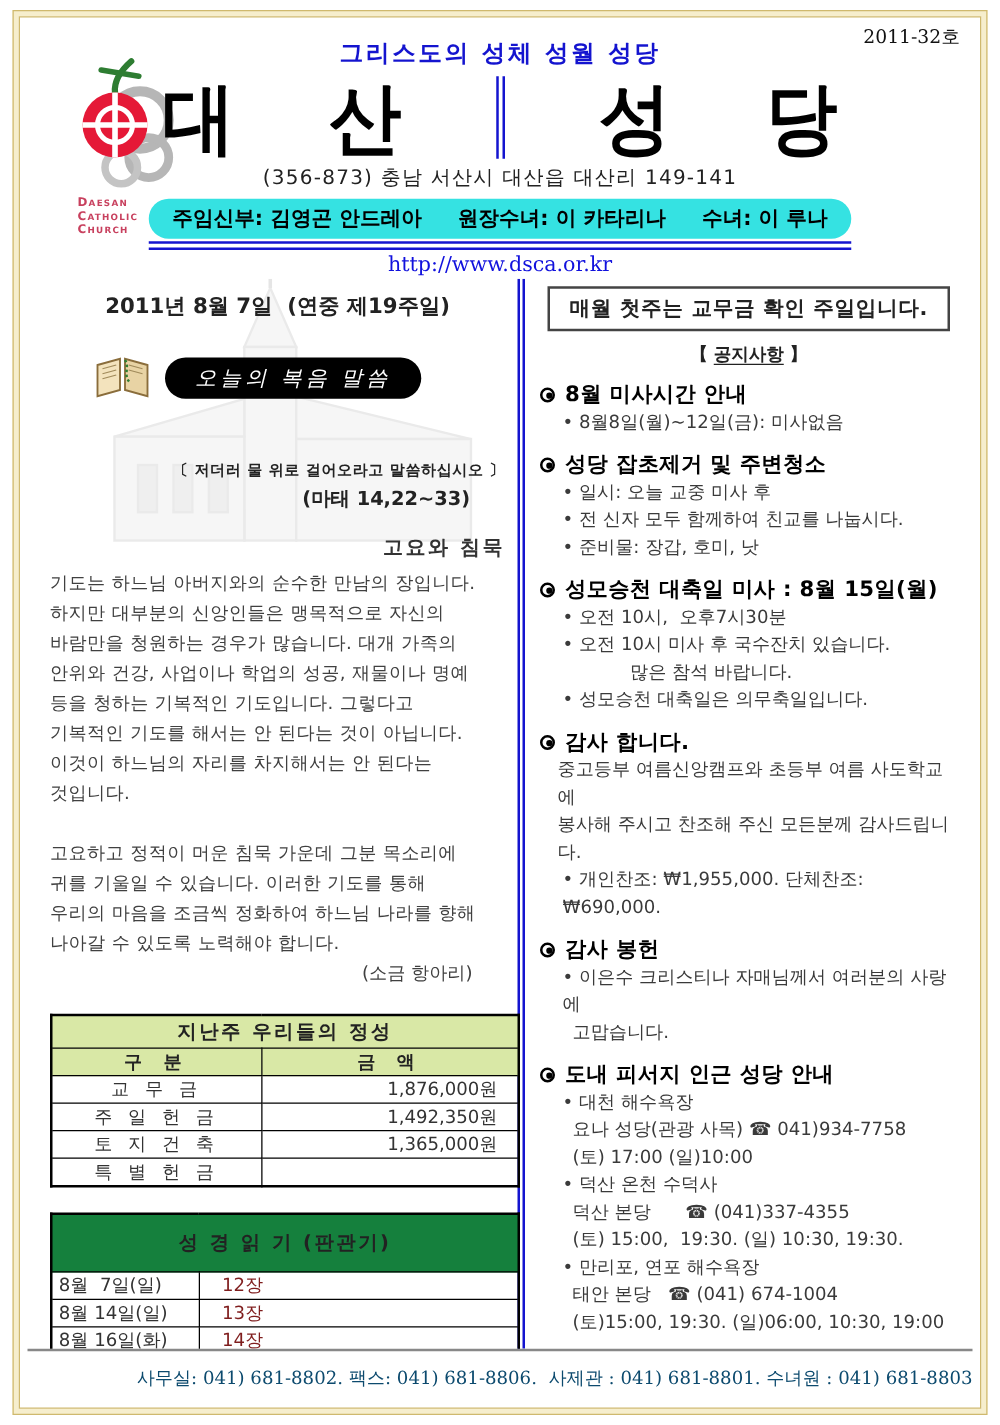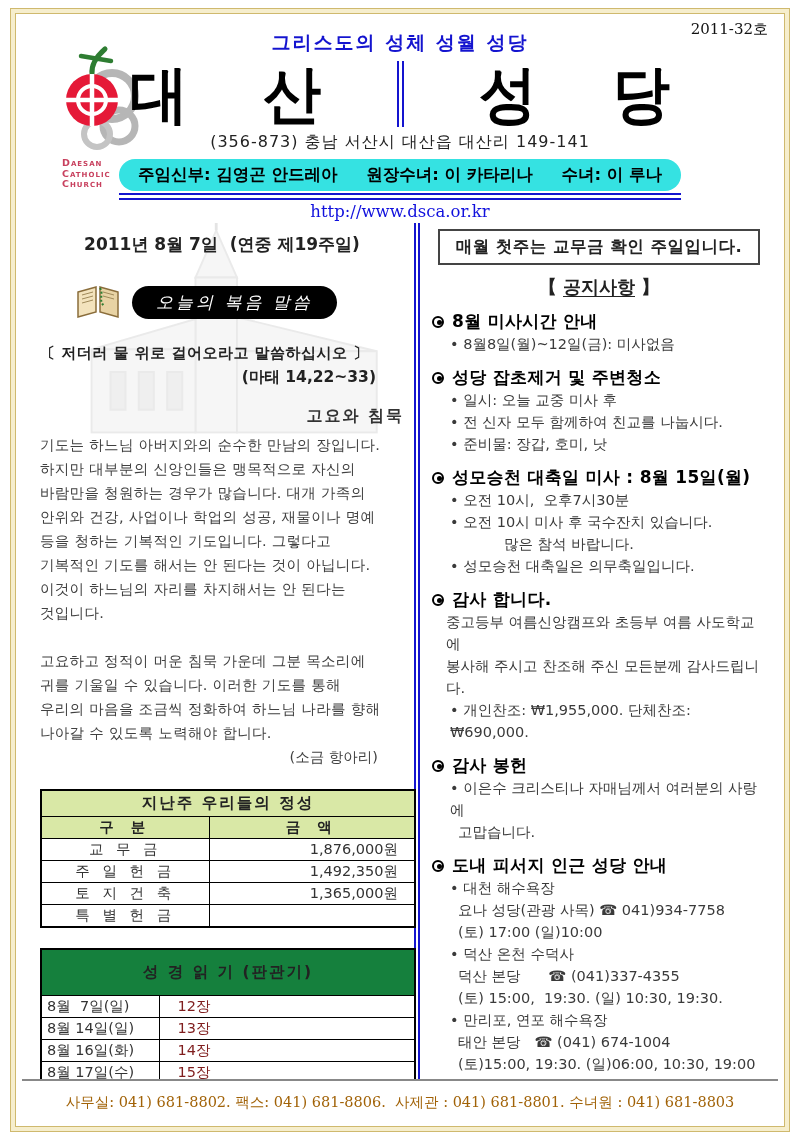--- a/index.html
+++ b/index.html
@@ -30,54 +30,54 @@
   .col-divider { border-left:6px double #1414cf; }
   .col-right { flex:1; padding:2px 12px 0 12px; }
 
   
   .watermark { position:absolute; top:0; left:28px; width:340px; height:230px; opacity:.55; z-index:0; pointer-events:none; }
   .lc { position:relative; z-index:1; }
 
   .date-line { text-align:center; font-weight:bold; font-size:17px; margin-top:10px; white-space:pre; }
   .gospel-row { display:flex; align-items:center; justify-content:flex-start; margin:24px 0 0 36px; height:44px;font-style:italic; }
   .gospel-badge { background:#000; color:#fff; border-radius:17px; padding:5px 24px; font-size:17px; letter-spacing:3px; margin-left:12px; }
-  .quote { font-weight:bold; font-size:15px; margin-top:20px; letter-spacing:.5px; }
+  .quote { font-weight:bold; font-size:12px; margin-top:44px; letter-spacing:.5px;text-align:right; }
   .quote-ref { font-weight:bold; font-size:15.5px; text-align:right; padding-right:28px; margin-top:4px; }
   .med-title { text-align:right; font-weight:bold; font-size:16px; margin-top:18px; letter-spacing:2px; color:#333; }
   .med-para { font-size:14.5px; color:#404040; line-height:24px; margin-top:6px; white-space:pre-line; letter-spacing:.3px; }
   .med-para2 { margin-top:24px; }
   .med-attr { font-size:14.5px; color:#404040; text-align:right; padding-right:26px; line-height:24px; }
 
   table.tbl { border-collapse:collapse; width:376px; margin:20px auto 0 auto; border:2px solid #000; font-size:14.5px; }
   table.tbl td { border:1px solid #000; padding:1px 4px; }
   .offering .t-title td { background:#d9e8a6; text-align:center; font-weight:bold; font-size:15.5px; letter-spacing:2px; padding:2px 0; }
   .offering .t-head td { background:#d9e8a6; text-align:center; font-weight:bold; letter-spacing:6px; }
   .offering .lbl { text-align:center; color:#333; letter-spacing:4px; width:168px; }
   .offering .amt { text-align:right; padding-right:16px; color:#333; }
   .bible { margin-top:10px; }
   .bible .t-title td { background:#15803d; text-align:center; font-weight:bold; font-size:15.5px; letter-spacing:2px; padding:12px 0; }
   .bible .bd { color:#333; white-space:pre; width:118px; padding-left:5px; }
   .bible .bc { color:#7f1d1d; padding-left:18px; }
 
   
   .notice-box { border:2px solid #444; width:fit-content; margin:4px auto 0 auto; padding:5px 16px; font-weight:bold; font-size:16.5px; letter-spacing:.5px; }
-  .notice-head { text-align:center; font-weight:bold; font-size:18px; margin-top:10px; white-space:pre; }
+  .notice-head { text-align:center; font-weight:bold; font-size:14px; margin-top:10px; white-space:pre; }
   .notice-head .u { text-decoration:underline; text-underline-offset:3px; }
   .sec-head { display:flex; align-items:center; margin-top:11px; }
   .fisheye { width:12px; height:12px; border:2px solid #000; border-radius:50%; position:relative; flex:0 0 auto; margin-right:8px; }
   .fisheye::after { content:''; position:absolute; left:2.5px; top:2.5px; width:5px; height:5px; background:#000; border-radius:50%; }
   .sec-title { font-weight:800; font-size:17px; letter-spacing:.3px; color:#000; }
   .li { font-size:14.5px; color:#3a3a3a; line-height:22px; margin-left:18px; white-space:pre-wrap; }
   .li.b::before { content:'• '; color:#3a3a3a; }
   .li.p { margin-left:14px; }
   .li.ind1 { margin-left:26px; }
   .li.ind2 { margin-left:72px; }
 
   
-  .footer { flex:0 0 auto; border-top:2px solid #888; margin-top:auto; padding:12px 0 14px 0; text-align:center; font-family:"DejaVu Serif", serif; font-size:14.5px; color:#a16207; white-space:pre; }
+  .footer { flex:0 0 auto; border-top:2px solid #888; margin-top:auto; padding:12px 0 14px 0; text-align:right; font-family:"DejaVu Serif", serif; font-size:14.5px; color:#0c4a6e; white-space:pre; }
 </style>
 </head>
 <body>
 
 <div class="page">
   <div class="frame">
     <div class="inner">
 
       <div class="issue">2011-32호</div>
 

